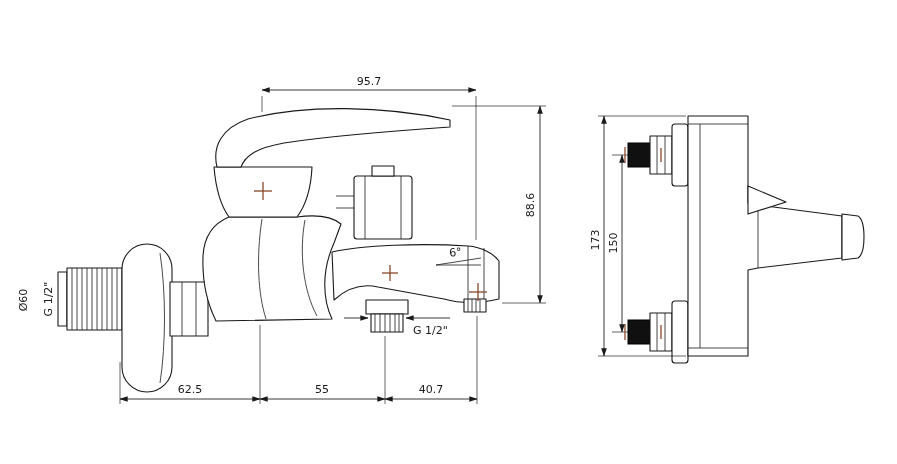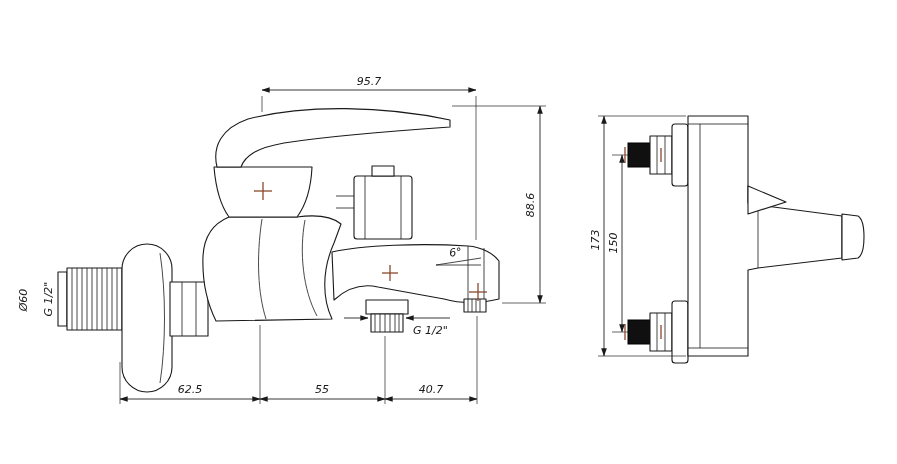--- a/index.html
+++ b/index.html
@@ -1,17 +1,17 @@
 <!DOCTYPE html>
 <html><head>
 <meta charset="utf-8">
 <style>
   * { margin:0; padding:0; box-sizing:border-box; }
   html,body { background:#ffffff; }
-  .sheet { width:897px; height:464px; background:#ffffff; position:relative; overflow:hidden;font-style:italic; }
+  .sheet { width:897px; height:464px; background:#ffffff; position:relative; overflow:hidden; }
   svg { display:block; }
   svg text { font-family:"DejaVu Sans","Liberation Sans",sans-serif; font-size:11px; fill:#1a1a1a; }
   .outline { fill:#ffffff; stroke:#1a1a1a; stroke-width:1.1; stroke-linejoin:round; }
   .thin    { fill:none; stroke:#1a1a1a; stroke-width:0.8; }
   .dim     { stroke:#222222; stroke-width:0.9; fill:none; }
   .ext     { stroke:#222222; stroke-width:0.7; fill:none; }
   .hatch   { stroke:#1a1a1a; stroke-width:0.8; }
   .seal    { fill:#101010; stroke:#000000; stroke-width:1; }
   .mark    { stroke:#8a4a2b; stroke-width:1.3; }
 </style>

